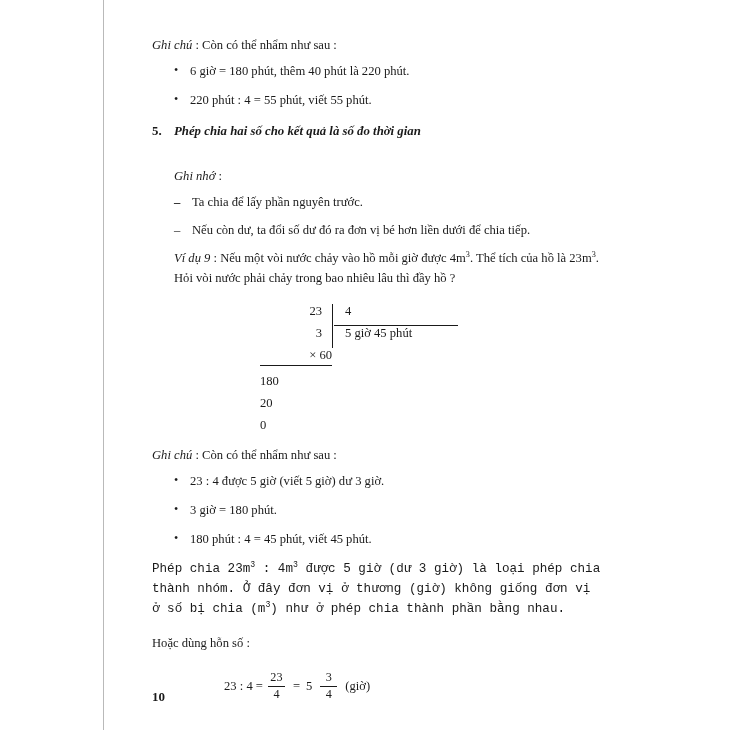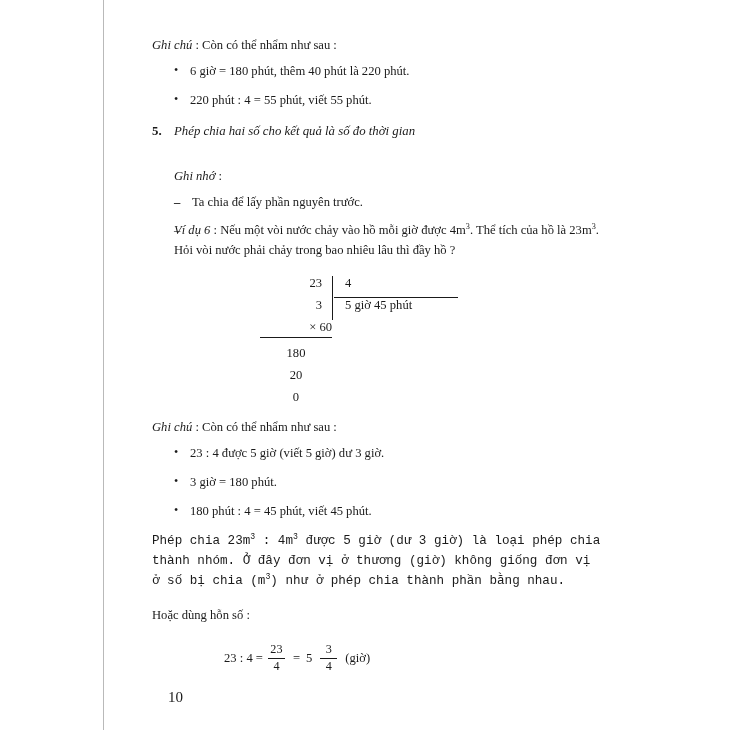--- a/index.html
+++ b/index.html
@@ -69,21 +69,21 @@
     position: relative;
     font-size: 12.8px;
   }
   .numbered .num {
     position: absolute;
     left: 0;
     top: 0;
     font-weight: bold;
   }
   .numbered .heading {
-    font-weight: normal;
+    font-weight: bold;
     font-style: italic;
   }
   .indent1 { padding-left: 22px; margin-top: 28px; }
   .dashline {
     font-size: 12.6px;
     line-height: 1.5;
     margin: 0 0 9px 0;
     padding-left: 40px;
     position: relative;
   }
@@ -148,21 +148,21 @@
     padding-right: 0;
   }
   .mult-underline {
     width: 72px;
     height: 1px;
     background: #1a1a1a;
     margin: 2px 0 4px 0;
   }
   .res-row {
     width: 72px;
-    text-align: center;
+    text-align: left;
     height: 22px;
     line-height: 22px;
   }
   
   .mathline {
     font-size: 12.6px;
     margin: 10px 0 0 0;
     display: flex;
     align-items: center;
   }
@@ -182,24 +182,23 @@
     height: 1px;
     background: #1a1a1a;
     margin: 1px 0;
   }
   .frac .denr { font-size: 12.2px; padding: 0 2px; }
   .mx { margin: 0 3px; }
   .page-num {
     position: absolute;
     left: 152px;
     top: 689px;
-    font-size: 15px;
-    font-weight: normal;
+    font-size: 13px;
+    font-weight: bold;
     font-family: "Liberation Serif", serif;
-    margin-left: 16px;
   }
 </style>
 </head>
 <body>
 
 <div class="page">
   <div class="binding-rule"></div>
 
   <div class="content">
 
@@ -217,25 +216,25 @@
     </div>
 
     <p class="ln indent1">
       <span class="it">Ghi nhớ</span><span> :</span>
     </p>
 
     <p class="dashline bold-dash">
       <span class="dash">–</span><span>Ta chia để lấy phần nguyên trước.</span>
     </p>
     <p class="dashline">
-      <span class="dash">–</span>
+      <span class="dash">–</span><span>Nếu còn dư, ta đổi số dư đó ra đơn vị bé hơn liền dưới để chia tiếp.</span>
     </p>
 
     <p class="para">
-      <span class="it">Ví dụ 6</span><span> : Nếu một vòi nước chảy vào hồ mỗi giờ được 4m</span><sup>3</sup><span>. Thể tích của hồ là 23m</span><sup>3</sup><span>. Hỏi vòi nước phải chảy trong bao nhiêu lâu thì đầy hồ ?</span>
+      <span class="it">Ví dụ 9</span><span> : Nếu một vòi nước chảy vào hồ mỗi giờ được 4m</span><sup>3</sup><span>. Thể tích của hồ là 23m</span><sup>3</sup><span>. Hỏi vòi nước phải chảy trong bao nhiêu lâu thì đầy hồ ?</span>
     </p>
 
     <div class="division">
       <div class="div-row">
         <div class="div-left">23</div>
         <div class="div-vrule"></div>
         <div class="div-right">4</div>
       </div>
       <div class="quotient-rule"></div>
       <div class="div-row">

